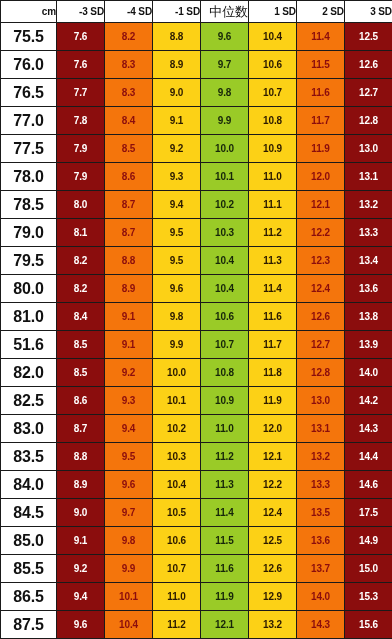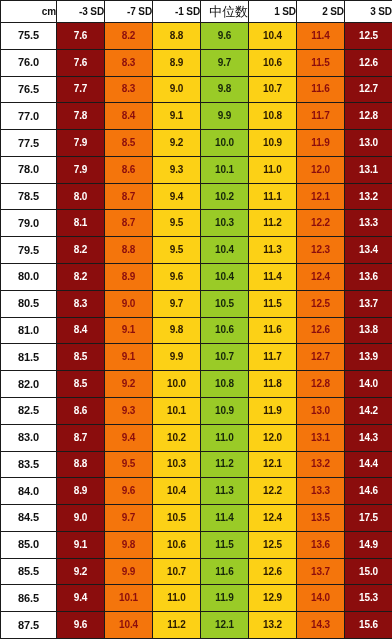--- a/index.html
+++ b/index.html
@@ -40,21 +40,21 @@
     height: 21px;
     text-align: right;
   }
   #growth-table thead th.median-head {
     font-size: 13px;
     font-weight: normal;
   }
   #growth-table td.cm-cell {
     background: #ffffff;
     color: #111111;
-    font-size: 11px;
+    font-size: 16px;
   }
   
   td.sd-neg3 { background: #8B0D0D; color: #ffffff; }
   td.sd-neg2 { background: #F4750C; color: #8B0D0D; }
   td.sd-neg1 { background: #FCD116; color: #2b1a00; }
   td.sd-med  { background: #9ACB27; color: #16260a; }
   td.sd-pos1 { background: #FCD116; color: #2b1a00; }
   td.sd-pos2 { background: #F4750C; color: #8B0D0D; }
   td.sd-pos3 { background: #8B0D0D; color: #ffffff; }
 </style>
@@ -69,21 +69,21 @@
       <col class="c-data">
     <col class="c-data">
       <col class="c-data">
       <col class="c-data">
       <col class="c-data">
   </colgroup>
   <thead>
     <tr>
       <th>cm</th>
       <th>-3 SD</th>
-      <th>-7 SD</th>
+      <th>-4 SD</th>
       <th>-1 SD</th>
       <th class="median-head">中位数</th>
       <th>1 SD</th>
       <th>2 SD</th>
       <th>3 SD</th>
     </tr>
   </thead>
   <tbody id="table-body">
       <tr>
         <td class="cm-cell">75.5</td>
@@ -179,41 +179,31 @@
         <td class="cm-cell">80.0</td>
         <td class="sd-neg3">8.2</td>
         <td class="sd-neg2">8.9</td>
         <td class="sd-neg1">9.6</td>
         <td class="sd-med">10.4</td>
         <td class="sd-pos1">11.4</td>
         <td class="sd-pos2">12.4</td>
         <td class="sd-pos3">13.6</td>
       </tr>
       <tr>
-        <td class="cm-cell">80.5</td>
-        <td class="sd-neg3">8.3</td>
-        <td class="sd-neg2">9.0</td>
-        <td class="sd-neg1">9.7</td>
-        <td class="sd-med">10.5</td>
-        <td class="sd-pos1">11.5</td>
-        <td class="sd-pos2">12.5</td>
-        <td class="sd-pos3">13.7</td>
-      </tr>
-      <tr>
         <td class="cm-cell">81.0</td>
         <td class="sd-neg3">8.4</td>
         <td class="sd-neg2">9.1</td>
         <td class="sd-neg1">9.8</td>
         <td class="sd-med">10.6</td>
         <td class="sd-pos1">11.6</td>
         <td class="sd-pos2">12.6</td>
         <td class="sd-pos3">13.8</td>
       </tr>
       <tr>
-        <td class="cm-cell">81.5</td>
+        <td class="cm-cell">51.6</td>
         <td class="sd-neg3">8.5</td>
         <td class="sd-neg2">9.1</td>
         <td class="sd-neg1">9.9</td>
         <td class="sd-med">10.7</td>
         <td class="sd-pos1">11.7</td>
         <td class="sd-pos2">12.7</td>
         <td class="sd-pos3">13.9</td>
       </tr>
       <tr>
         <td class="cm-cell">82.0</td>

